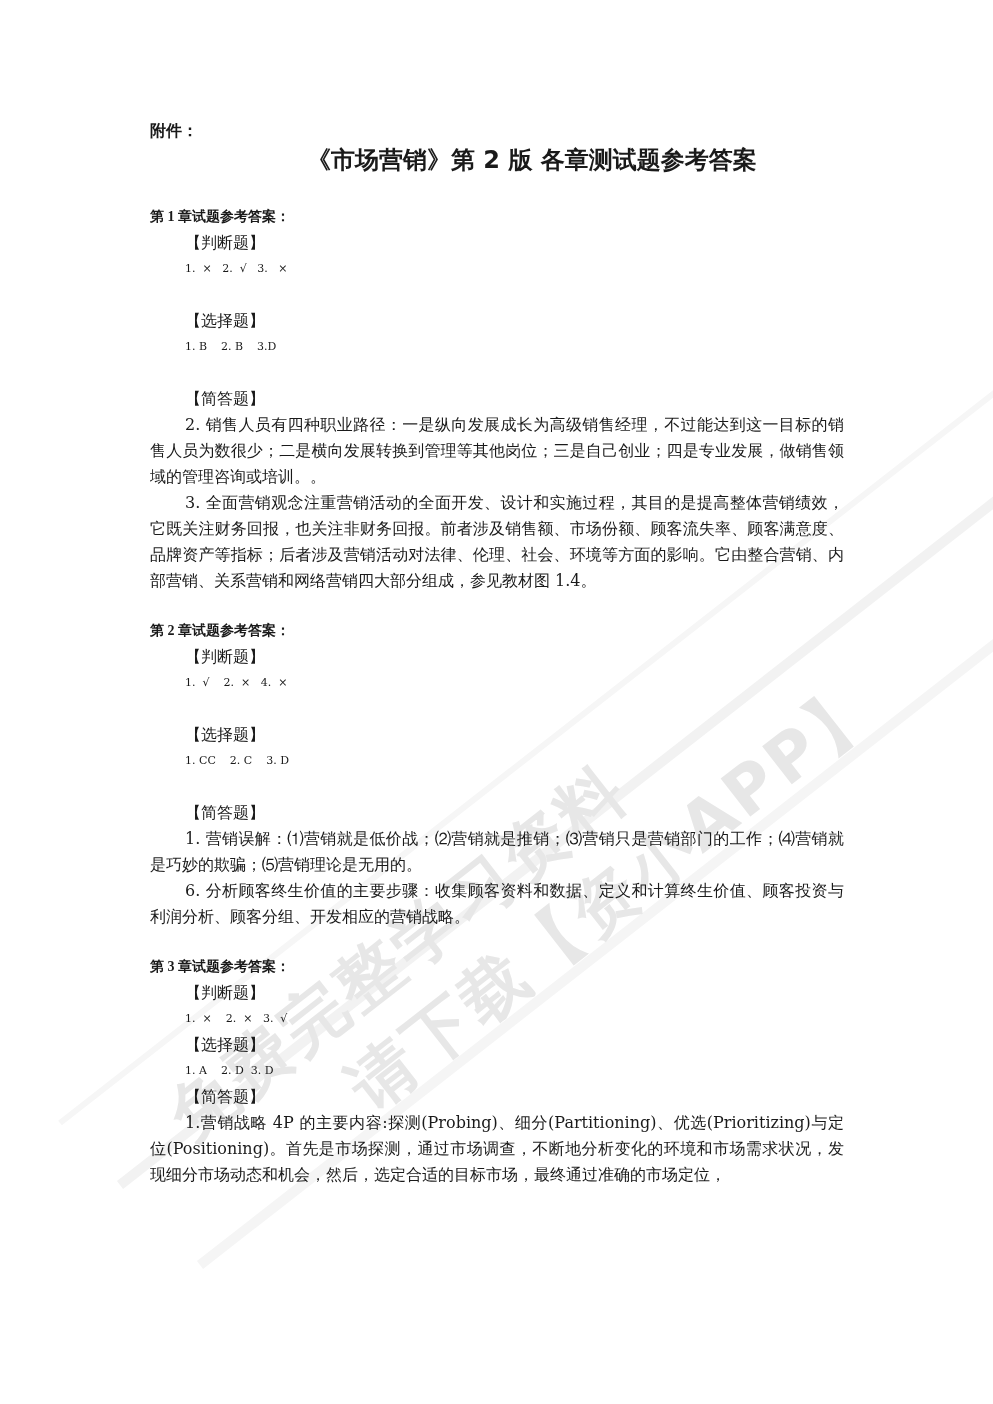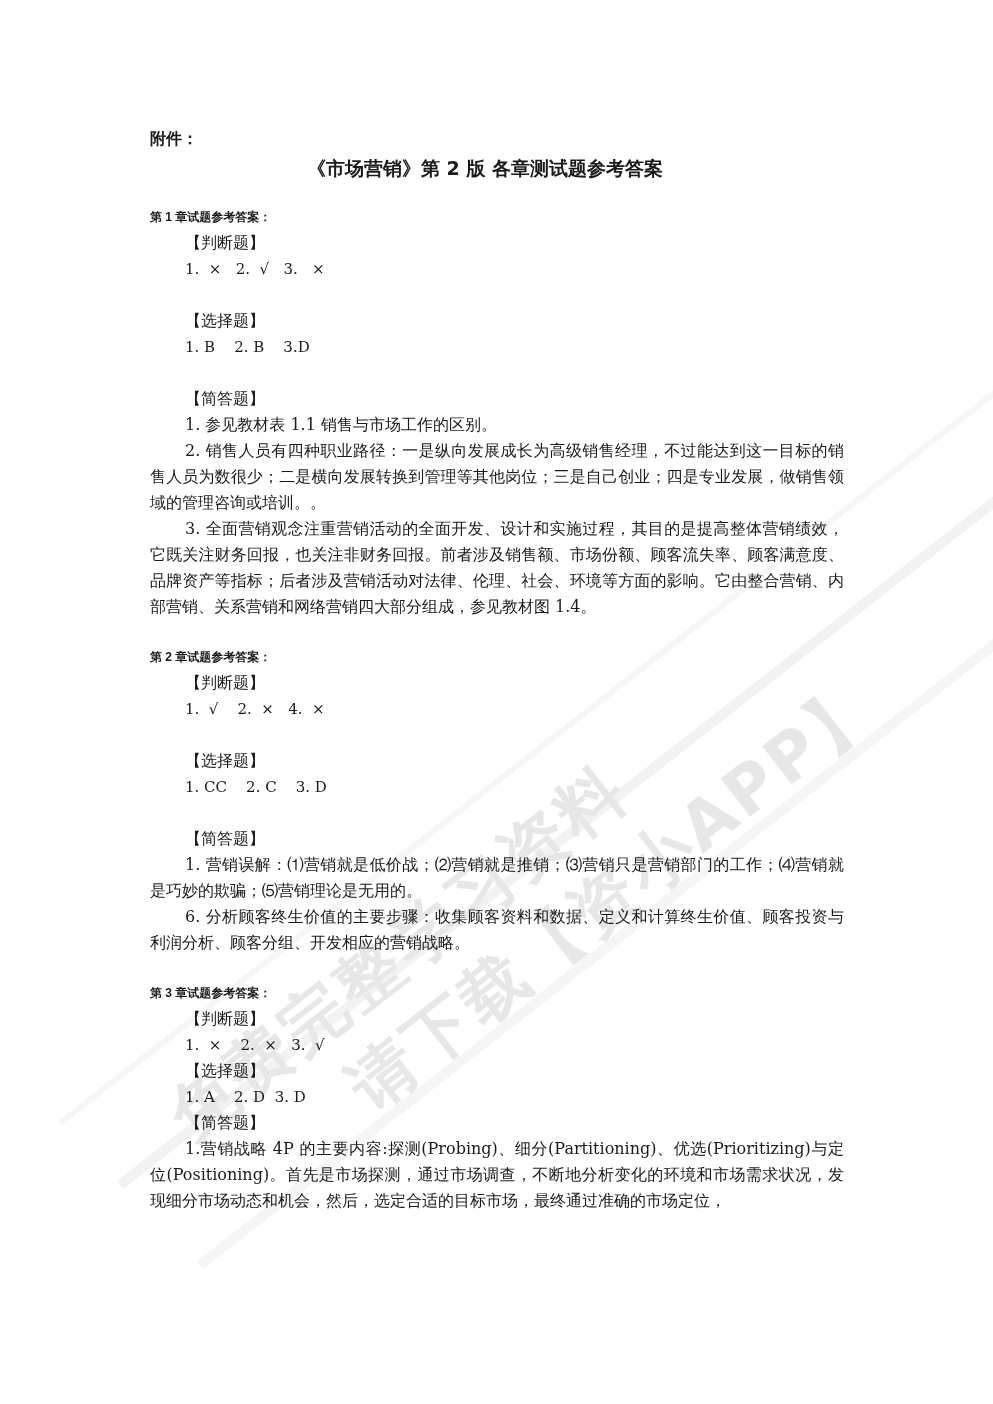--- a/index.html
+++ b/index.html
@@ -37,61 +37,61 @@
       font-size: 66px;
       color: #e7e7e7;
       white-space: nowrap;
       transform-origin: left top;
       transform: rotate(-38deg);
       letter-spacing: 4px;
     }
     .page {
       position: absolute;
       left: 150px;
-      top: 126px;
+      top: 118px;
       width: 694px;
       font-size: 16px;
       line-height: 26px;
     }
     .attach {
       font-family: "DejaVu Sans", sans-serif;
       font-weight: bold;
       font-size: 16px;
       height: 26px;
       margin-bottom: 2px;
     }
     .doc-title {
       font-family: "DejaVu Sans", sans-serif;
       font-weight: bold;
-      font-size: 19px;
+      font-size: 24px;
       line-height: 28px;
       padding-left: 157px;
-      margin-bottom: 22px;
+      margin-bottom: 30px;
       white-space: nowrap;
     }
     .chapter {
       margin-bottom: 14px;
     }
     .chapter-title {
-      font-family: Liberation Sans, sans-serif;
+      font-family: Liberation Serif, serif;
       font-weight: bold;
-      font-size: 12px;
+      font-size: 14px;
       height: 26px;
     }
     .section-label {
       padding-left: 35px;
       height: 26px;
       white-space: nowrap;
     }
     .answers {
       padding-left: 35px;
       height: 26px;
       white-space: pre;
       font-family: "DejaVu Serif", serif;
-      font-size: 15px;
+      font-size: 11px;
     }
     .gap { height: 26px; }
     .para {
       text-indent: 35px;
       text-align: justify;
       text-justify: inter-character;
     }
   </style>
 </head>
 <body>
@@ -110,21 +110,20 @@
 
   <div class="chapter">
     <div class="chapter-title">第 1 章试题参考答案：</div>
     <div class="section-label">【判断题】</div>
     <div class="answers">1.  ×   2.  √   3.   ×</div>
     <div class="gap"></div>
     <div class="section-label">【选择题】</div>
     <div class="answers">1. B    2. B    3.D</div>
     <div class="gap"></div>
     <div class="section-label">【简答题】</div>
-    <div class="para">1. 参见教材表 1.1 销售与市场工作的区别。</div>
     <div class="para">2. 销售人员有四种职业路径：一是纵向发展成长为高级销售经理，不过能达到这一目标的销售人员为数很少；二是横向发展转换到管理等其他岗位；三是自己创业；四是专业发展，做销售领域的管理咨询或培训。。</div>
     <div class="para">3. 全面营销观念注重营销活动的全面开发、设计和实施过程，其目的是提高整体营销绩效，它既关注财务回报，也关注非财务回报。前者涉及销售额、市场份额、顾客流失率、顾客满意度、品牌资产等指标；后者涉及营销活动对法律、伦理、社会、环境等方面的影响。它由整合营销、内部营销、关系营销和网络营销四大部分组成，参见教材图 1.4。</div>
   </div>
 
   <div class="gap" style="height:10px;"></div>
 
   <div class="chapter">
     <div class="chapter-title">第 2 章试题参考答案：</div>
     <div class="section-label">【判断题】</div>
     <div class="answers">1.  √    2.  ×   4.  ×</div>

